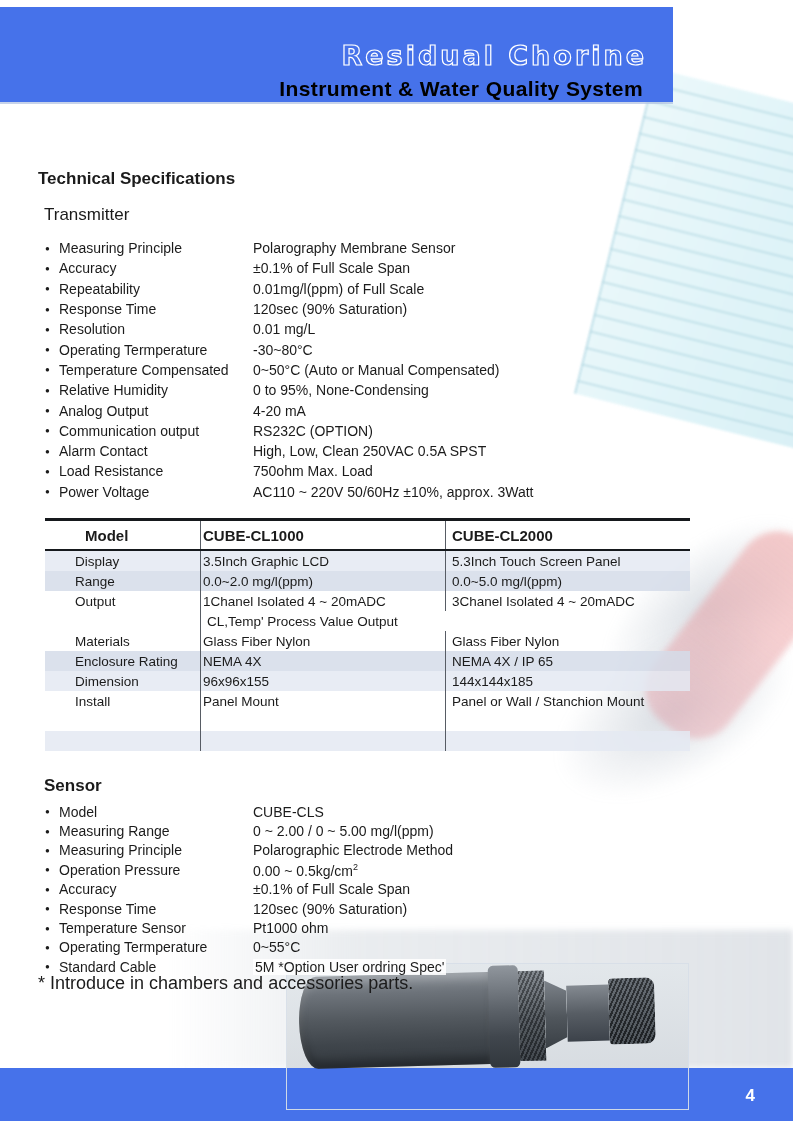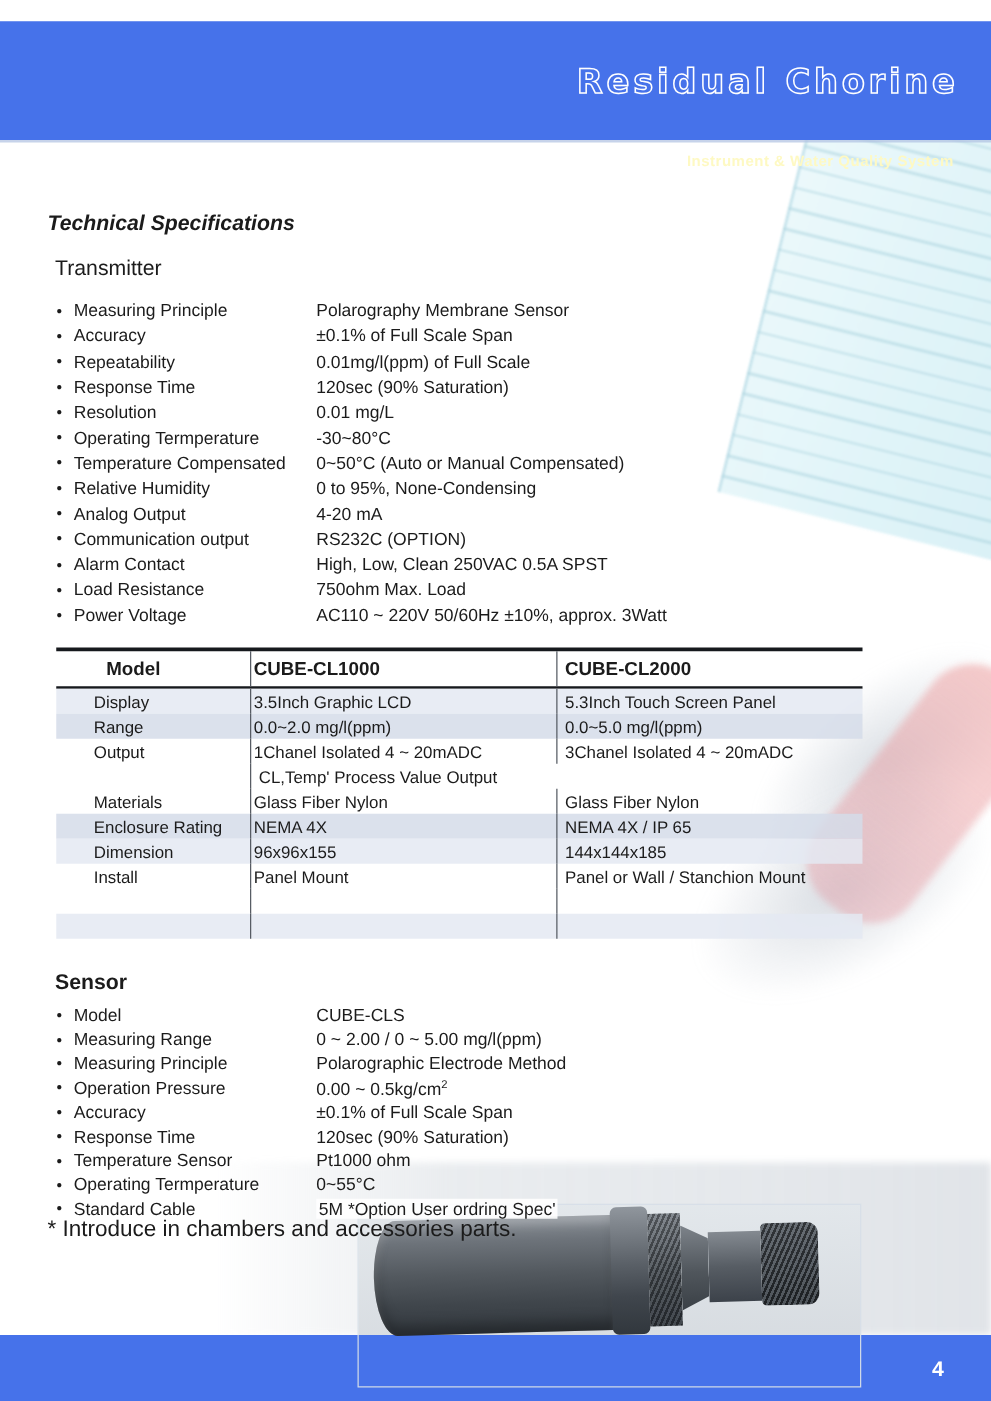--- a/index.html
+++ b/index.html
@@ -35,45 +35,45 @@
     transform:rotate(38deg); filter:blur(3px);
   }
   .wm-bottom {
     left:170px; top:930px; width:623px; height:138px;
     background:linear-gradient(90deg, rgba(210,216,222,0) 0%, rgba(208,214,220,.45) 30%, rgba(200,206,214,.55) 100%);
     filter:blur(3px);
   }
 
   
   .top-band {
-    position:absolute; left:0; top:17px; width:793px; height:95px;
+    position:absolute; left:0; top:7px; width:673px; height:95px;
     background:#4672ea; z-index:2; box-shadow:0 2px 0 rgba(175,192,225,.7);
   }
   .band-title {
     position:absolute; right:26px; top:33px;
     font-family:"DejaVu Sans", sans-serif; font-size:27px; font-weight:bold;
     letter-spacing:3px; color:transparent; -webkit-text-stroke:1.2px #ffffff;
     text-stroke:1.2px #ffffff; white-space:nowrap;
   }
   .band-subtitle {
     position:absolute; right:30px; top:70px;
-    font-size:12px; font-weight:bold; color:#fef9c3; letter-spacing:.4px; white-space:nowrap;margin-top:35px;
+    font-size:21px; font-weight:bold; color:#000000; letter-spacing:.4px; white-space:nowrap;
   }
   .bottom-band {
     position:absolute; left:0; top:1068px; width:793px; height:53px;
     background:#4672ea; z-index:3;
   }
   .page-num {
     position:absolute; right:38px; top:18px;
     color:#ffffff; font-size:17px; font-weight:bold;
   }
 
   
   .content { position:absolute; inset:0; z-index:5; }
-  .h-main { position:absolute; left:38px; top:169px; font-size:17px; font-weight:bold;font-style:italic; }
+  .h-main { position:absolute; left:38px; top:169px; font-size:17px; font-weight:bold; }
   .h-trans { position:absolute; left:44px; top:205px; font-size:17px; font-weight:normal; }
   .h-sensor { position:absolute; left:44px; top:776px; font-size:17px; font-weight:bold; }
 
   .spec-list { position:absolute; }
   .spec-list.transmitter { left:45px; top:238px; }
   .spec-list.sensor { left:45px; top:802px; }
   .spec-row { display:flex; align-items:center; height:20.3px; font-size:14px; white-space:nowrap; }
   .spec-list.sensor .spec-row { height:19.4px; }
   .bullet { width:14px; font-size:8px; color:#1b1b1b; }
   .spec-label { width:194px; }

